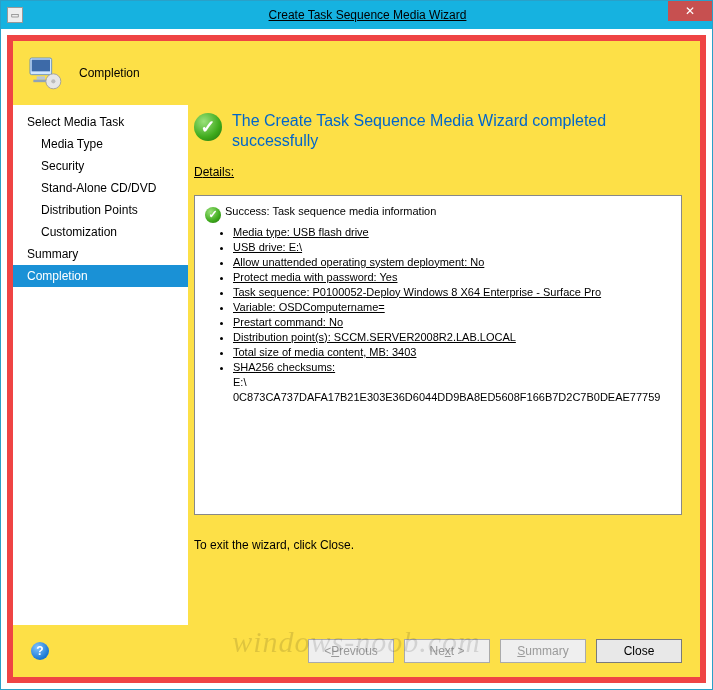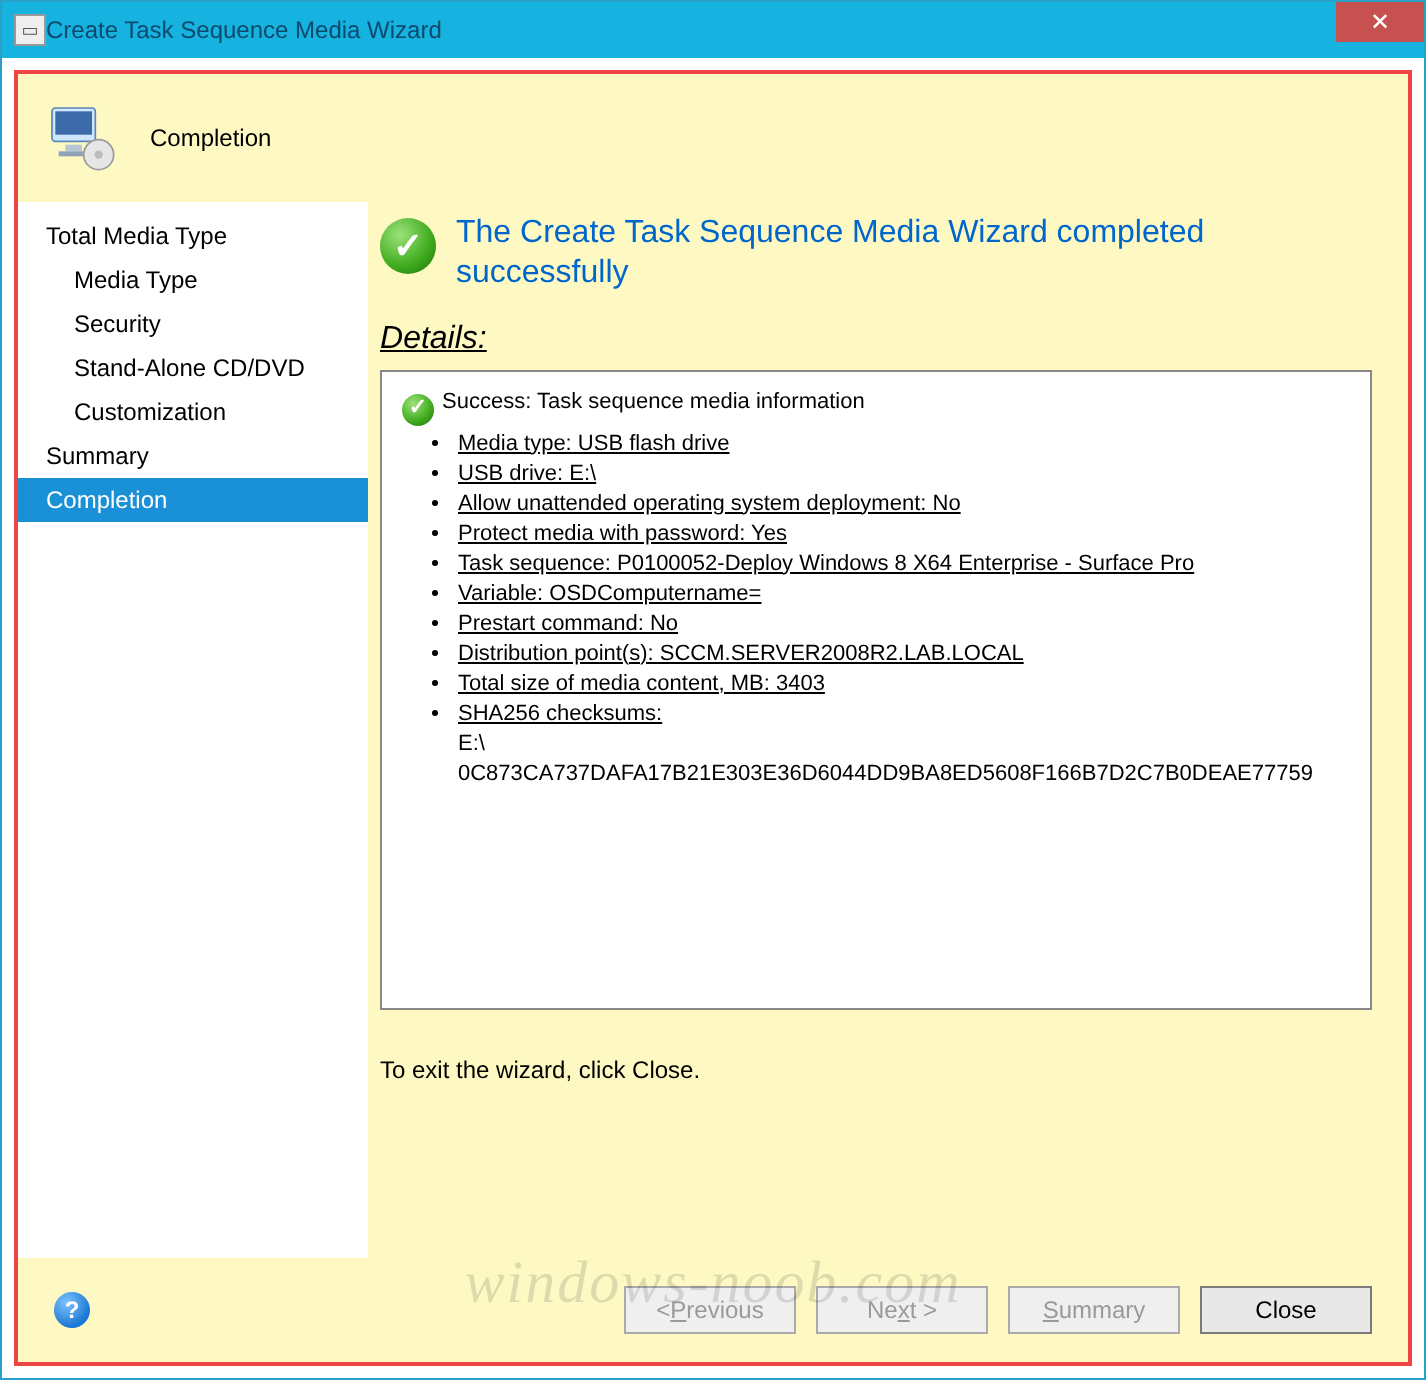--- a/index.html
+++ b/index.html
@@ -1,23 +1,23 @@
 <!DOCTYPE html>
 <html><head>
 <meta charset="utf-8">
 <style>
   * { box-sizing: border-box; font-family: 'Segoe UI', Tahoma, sans-serif; }
   body { margin: 0; background: #fff; }
   .window { width: 713px; height: 690px; border: 1px solid #2aa0c8; position: relative; display: flex; flex-direction: column; background: #fff; }
   .titlebar { height: 28px; background: #16b2e0; display: flex; align-items: center; position: relative; }
   .titlebar-icon { width: 16px; height: 16px; margin-left: 6px; background: #eee; border: 1px solid #999; font-size: 9px; display:flex; align-items:center; justify-content:center; color:#555;}
-  .titlebar-title { flex: 1; font-size: 12px; color: #0c4a6e; }
+  .titlebar-title { flex: 1; text-align: center; font-size: 12px; color: #000000; text-decoration: underline; }
   .close-btn { width: 44px; height: 20px; position: absolute; right: 0; top: 0; background: #c75050; color: #fff; display: flex; align-items: center; justify-content: center; font-size: 12px; font-family: Arial; cursor: pointer; }
 
-  .inner-border { border: 2px solid #ef4444; margin: 6px; flex: 1; display: flex; flex-direction: column; background: #fef9c3; }
+  .inner-border { border: 6px solid #ef4444; margin: 6px; flex: 1; display: flex; flex-direction: column; background: #fde047; }
 
   .header-band { height: 64px; display: flex; align-items: center; padding-left: 12px; border-bottom: 1px solid transparent; }
   .header-icon { width: 40px; height: 40px; margin-right: 14px; position: relative; }
   .header-icon svg { width: 40px; height: 40px; }
   .header-label { font-size: 12px; color: #000; }
 
   .body-row { flex: 1; display: flex; min-height: 0; }
 
   .sidebar { width: 175px; background: #fff; padding-top: 6px; font-size: 12px; color: #000; overflow: hidden; }
   .side-item { padding: 2px 0 2px 14px; line-height: 18px; white-space: nowrap; }
@@ -30,21 +30,21 @@
   .status-icon-inner, .details-icon-inner {
     width: 100%; height: 100%; border-radius: 50%;
     background: radial-gradient(circle at 35% 30%, #9be27b 0%, #3eaa1c 60%, #1f6d0c 100%);
     display: flex; align-items: center; justify-content: center; color: #fff; font-weight: bold;
   }
   .status-icon-inner { font-size: 18px; }
   .details-icon { width: 16px; height: 16px; display: inline-block; vertical-align: -3px; margin-right: 4px; }
   .details-icon-inner { font-size: 11px; }
   .status-text { color: #0066cc; font-size: 16px; line-height: 20px; }
 
-  .details-label { font-size: 16px; margin-bottom: 6px; font-style: italic; }
+  .details-label { font-size: 12px; margin-bottom: 16px; }
   .details-label span { text-decoration: underline; }
   .details-box { border: 1px solid #888; background: #fff; flex: 0 0 auto; height: 320px; overflow: auto; padding: 8px 10px; font-size: 11px; line-height: 15px; }
   .details-box ul { margin: 2px 0 0 0; padding-left: 28px; }
   .details-box li { margin: 0; padding: 0; text-decoration: underline; }
   .checksum-block { padding-left: 28px; }
 
   .exit-note { font-size: 12px; margin-top: 23px; }
 
   .footer { height: 52px; display: flex; align-items: center; padding: 0 18px; }
   .help-icon { width: 18px; height: 18px; border-radius: 50%; background: radial-gradient(circle at 35% 30%, #7fc4ff 0%, #1a77d3 70%); color: #fff; font-size: 12px; font-weight: bold; display: flex; align-items: center; justify-content: center; cursor: pointer; }
@@ -81,24 +81,25 @@
           <circle cx="34" cy="34" r="9" fill="#e6e6e6" stroke="#999"></circle>
           <circle cx="34" cy="34" r="2.5" fill="#bbb"></circle>
         </svg>
       </div>
       <div class="header-label">Completion</div>
     </div>
 
     <div class="body-row">
 
       <div class="sidebar" id="sidebar">
-          <div class="side-item">Total Media Type</div>
+          <div class="side-item">Select Media Task</div>
           <div class="side-item side-sub">Media Type</div>
           <div class="side-item side-sub">Security</div>
           <div class="side-item side-sub">Stand-Alone CD/DVD</div>
+          <div class="side-item side-sub">Distribution Points</div>
           <div class="side-item side-sub">Customization</div>
           <div class="side-item">Summary</div>
           <div class="side-item side-selected">Completion</div>
         </div>
 
       <div class="main">
 
         <div class="status-row">
           <div class="status-icon">
             <div class="status-icon-inner">✓</div>

